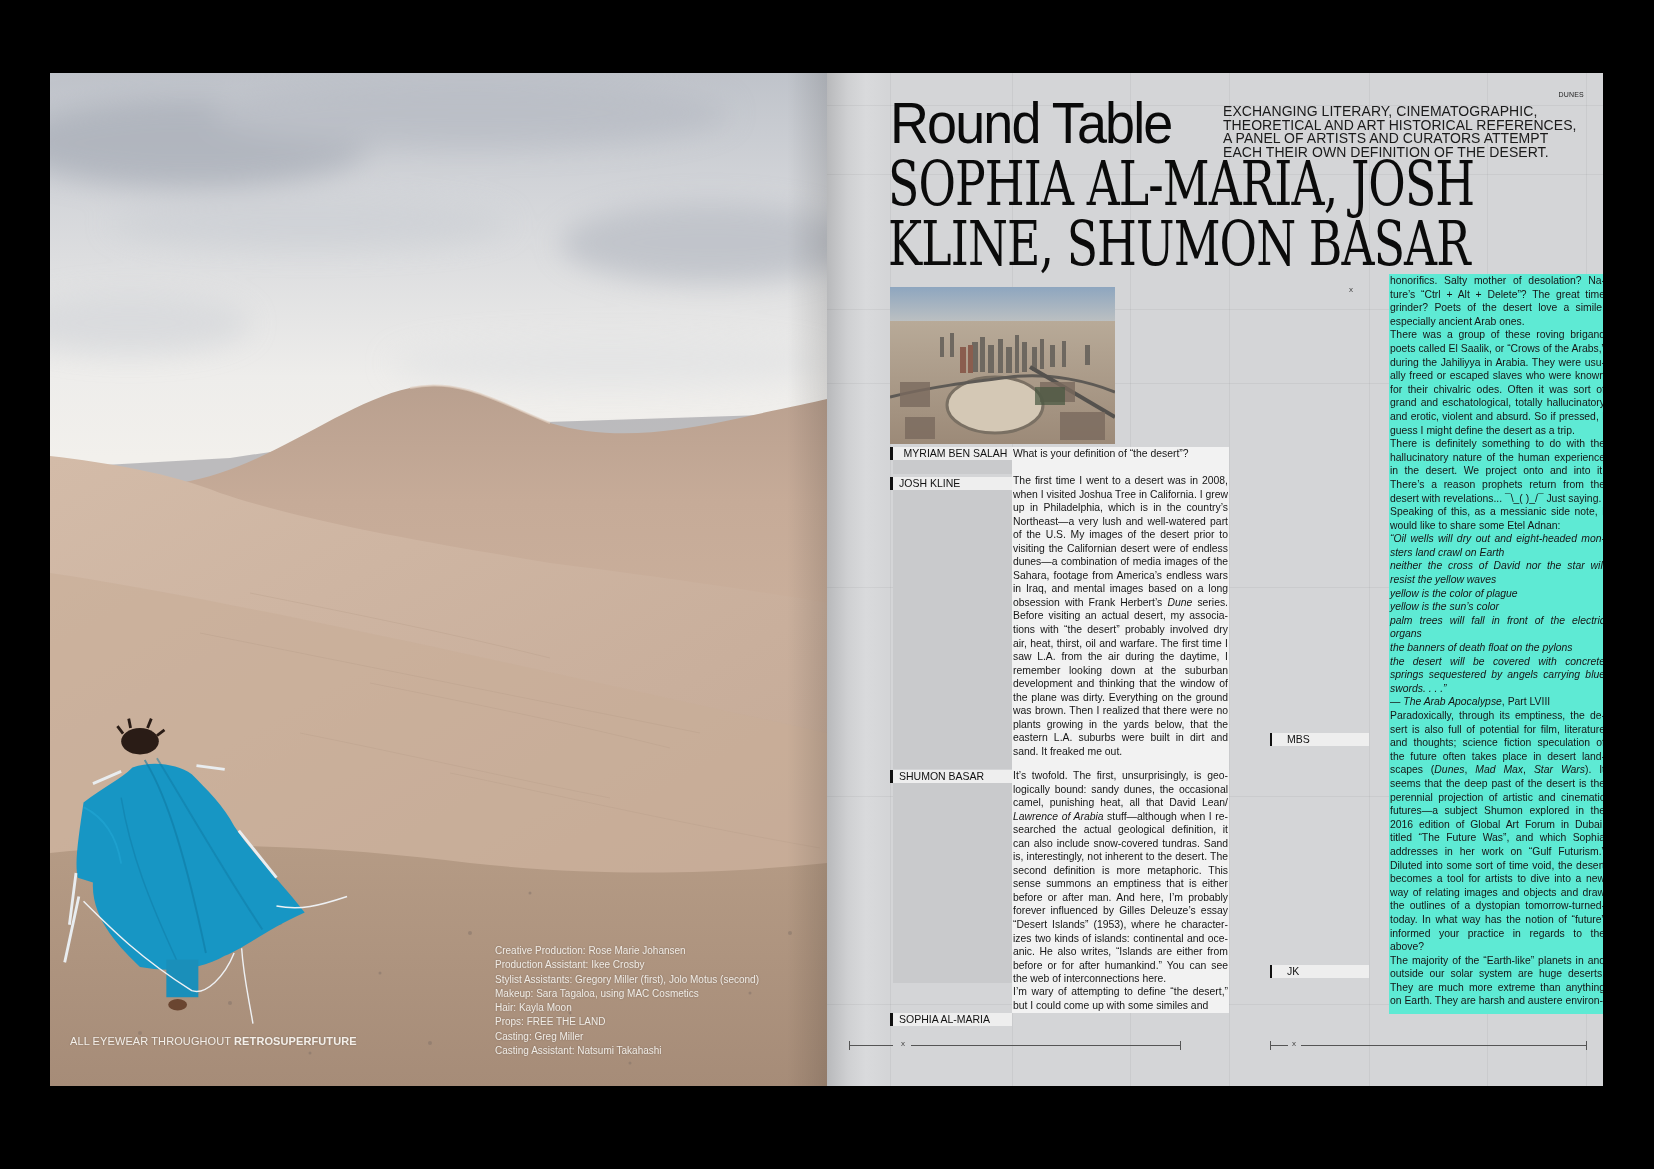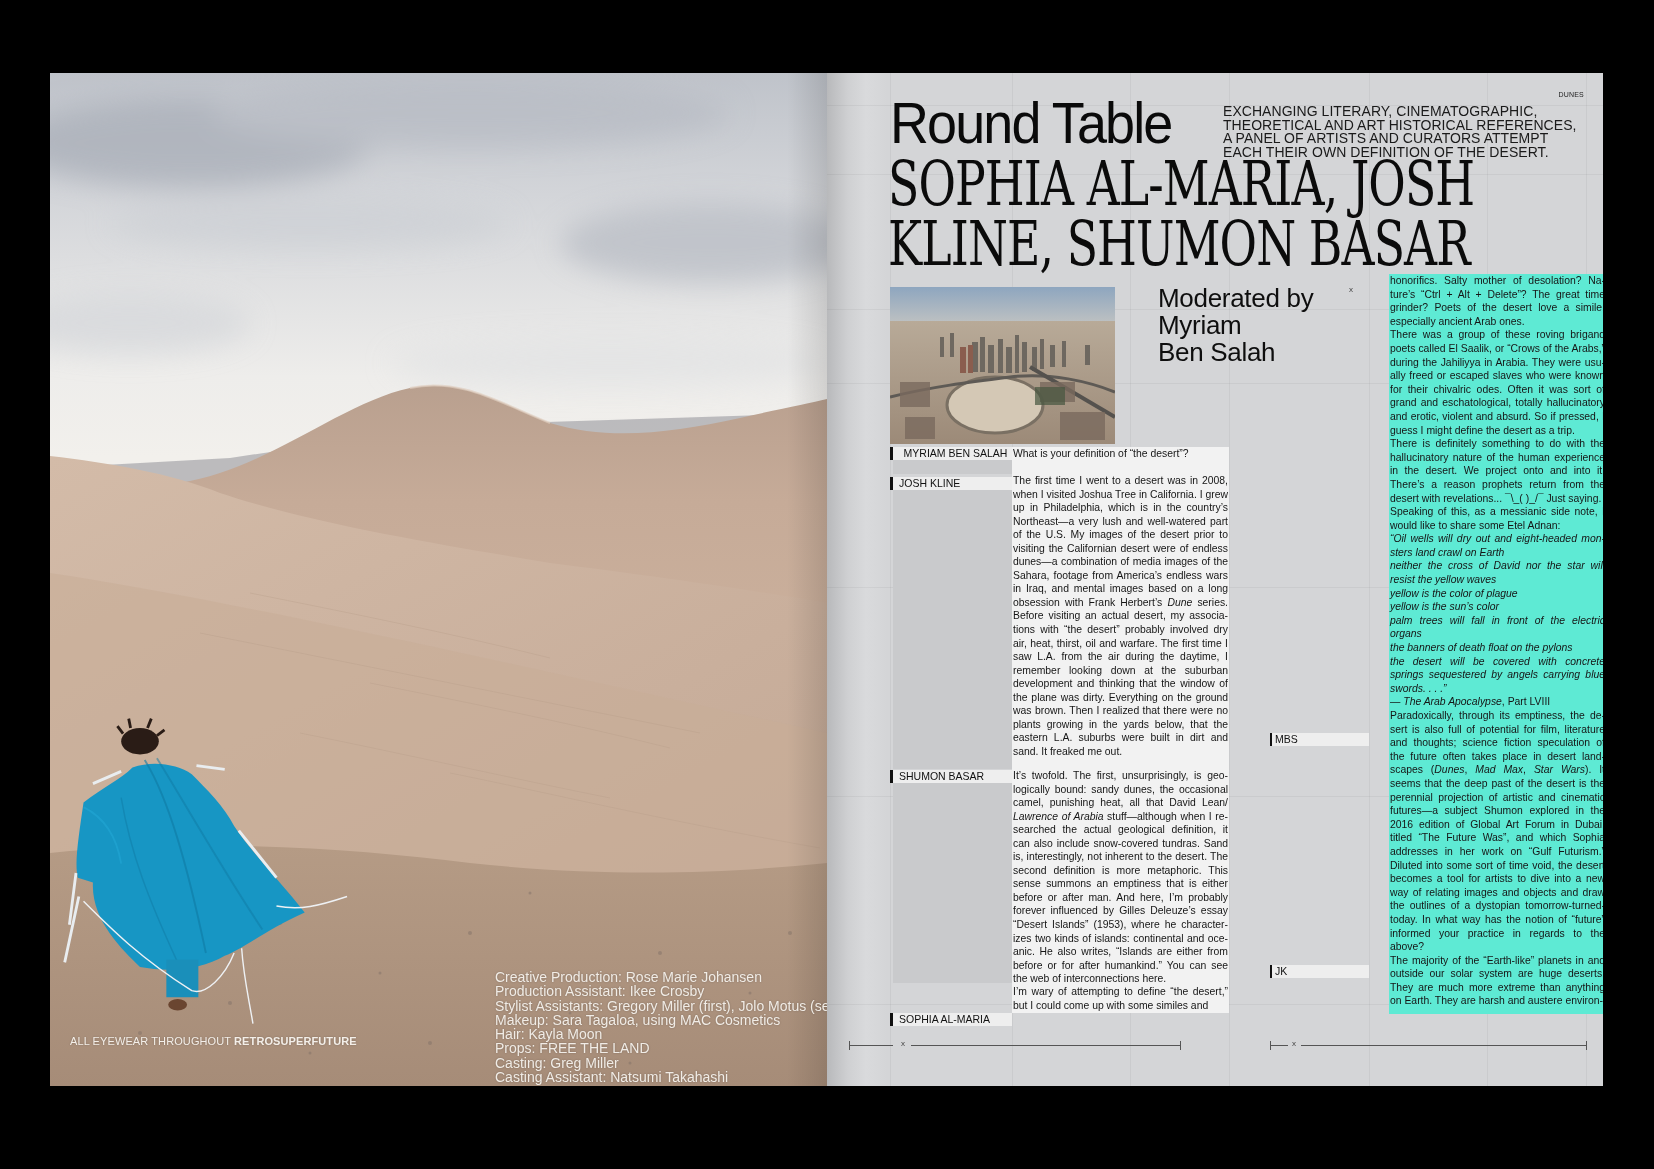--- a/index.html
+++ b/index.html
@@ -19,22 +19,22 @@
   }
   .figure-svg { position: absolute; left: 10px; top: 640px; width: 320px; height: 320px; }
 
   .eyewear-credit {
     position: absolute; left: 20px; top: 962px;
     font-size: 11px; color: #f4efe9; letter-spacing: 0.1px;
     text-shadow: 0 0 2px rgba(0,0,0,0.25);
   }
   .eyewear-credit b { font-weight: bold; }
   .credits {
-    position: absolute; left: 445px; top: 897px;
-    font-size: 14px; line-height: 14.3px; color: #f1ece6;
+    position: absolute; left: 445px; top: 871px;
+    font-size: 10px; line-height: 14.3px; color: #f1ece6;
     text-shadow: 0 0 2px rgba(0,0,0,0.25);
   }
   .credits div { white-space: nowrap; }
 
   
   .right-page {
     position: absolute; left: 827px; top: 73px; width: 776px; height: 1013px;
     background: #d4d5d7;
     overflow: hidden;
   }
@@ -96,21 +96,21 @@
 
   .col3 {
     position: absolute; left: 542px; width: 217px; top: 201px;
     background: #5eead4; padding: 0 1px;
     font-size: 10.4px; line-height: 13.6px; color: #151515; text-align: justify; margin-left: 20px;
   }
   .col3 p { margin: 0; }
   .col3 .poem { font-style: italic; }
   .small-label {
     position: absolute; left: 443px; width: 99px; height: 13px; background: #eeeeee;
-    font-size: 10.5px; line-height: 13px; color: #111; padding-left: 3px;
+    font-size: 10.5px; line-height: 13px; color: #111; padding-left: 15px;
     border-left: 2px solid #111;
   }
 
   .rule-line {
     position: absolute; height: 9px;
   }
   .rule-line .bar { position: absolute; top: 4px; height: 1px; background: #555; }
   .rule-line .cap { position: absolute; top: 0; width: 1px; height: 9px; background: #555; }
   .rule-line .xm { position: absolute; top: -2px; font-size: 8px; color: #444; }
 </style>
@@ -298,25 +298,20 @@
       <g fill="#7a6a5e" opacity="0.8">
         <rect x="10" y="95" width="30" height="25"></rect>
           <rect x="150" y="95" width="35" height="20"></rect>
         <rect x="170" y="125" width="45" height="28"></rect>
           <rect x="15" y="130" width="30" height="22"></rect>
       </g>
       <rect x="145" y="100" width="30" height="18" fill="#46553f" opacity="0.7"></rect>
     </svg>
   </div>
 
-  <div class="moderated">
-    <div>Moderated by</div>
-    <div>Myriam</div>
-    <div>Ben Salah</div>
-  </div>
   <div class="x-mark" style="left:522px; top:212px;">x</div>
 
   <div class="label" style="top:374px;text-align:center;">MYRIAM BEN SALAH</div>
   <div class="label-pad" style="top:387px; height:14px; left:66px;"></div>
   <div class="q-block" style="top:374px;">What is your definition of “the desert”?</div>
 
   <div class="label" style="top:404px;">JOSH KLINE</div>
   <div class="label-pad" style="top:417px; height:279px; left:66px;"></div>
   <div class="text-block" style="top:401px; height:295px;">
     <p><span>The first time I went to a desert was in 2008, when I visited Joshua Tree in California. I grew up in Philadelphia, which is in the country’s Northeast—a very lush and well-watered part of the U.S. My images of the desert prior to visiting the Californian desert were of endless dunes—a combination of media images of the Sahara, footage from America’s endless wars in Iraq, and mental images based on a long obsession with Frank Herbert’s </span><i>Dune</i><span> series. Before visiting an actual desert, my associa­tions with “the desert” probably involved dry air, heat, thirst, oil and warfare. The first time I saw L.A. from the air during the daytime, I remember looking down at the suburban development and thinking that the window of the plane was dirty. Everything on the ground was brown. Then I realized that there were no plants growing in the yards below, that the eastern L.A. suburbs were built in dirt and sand. It freaked me out.</span></p>

